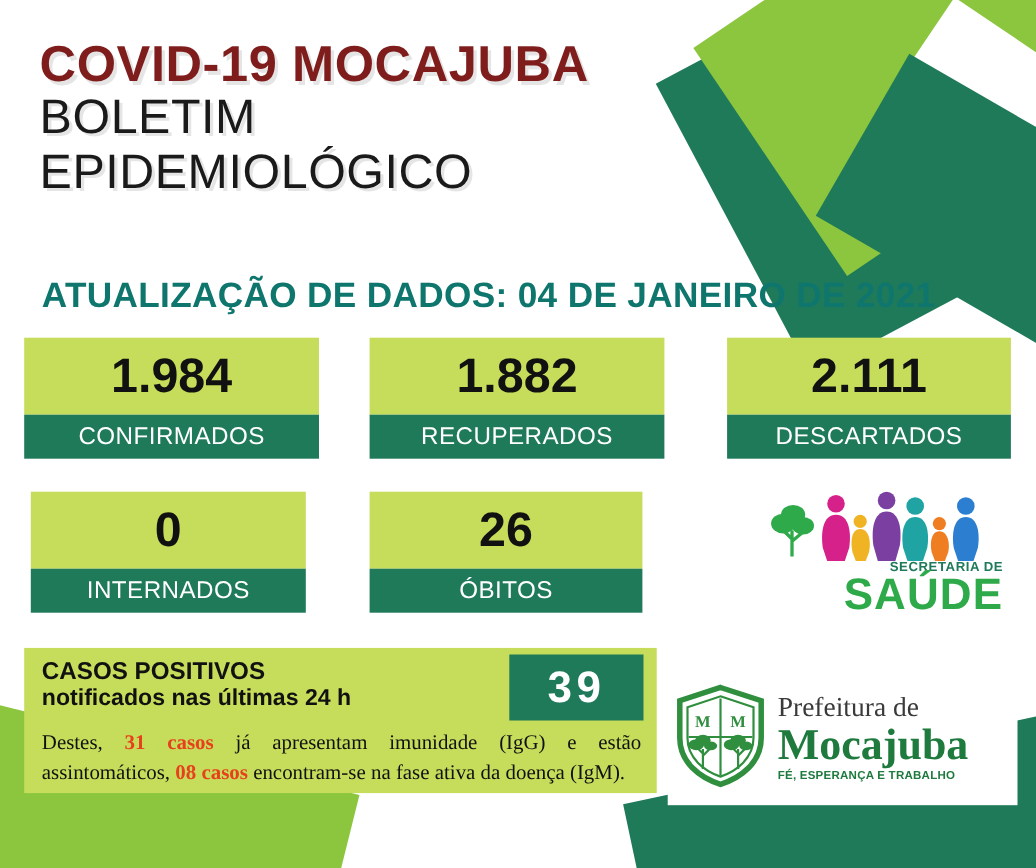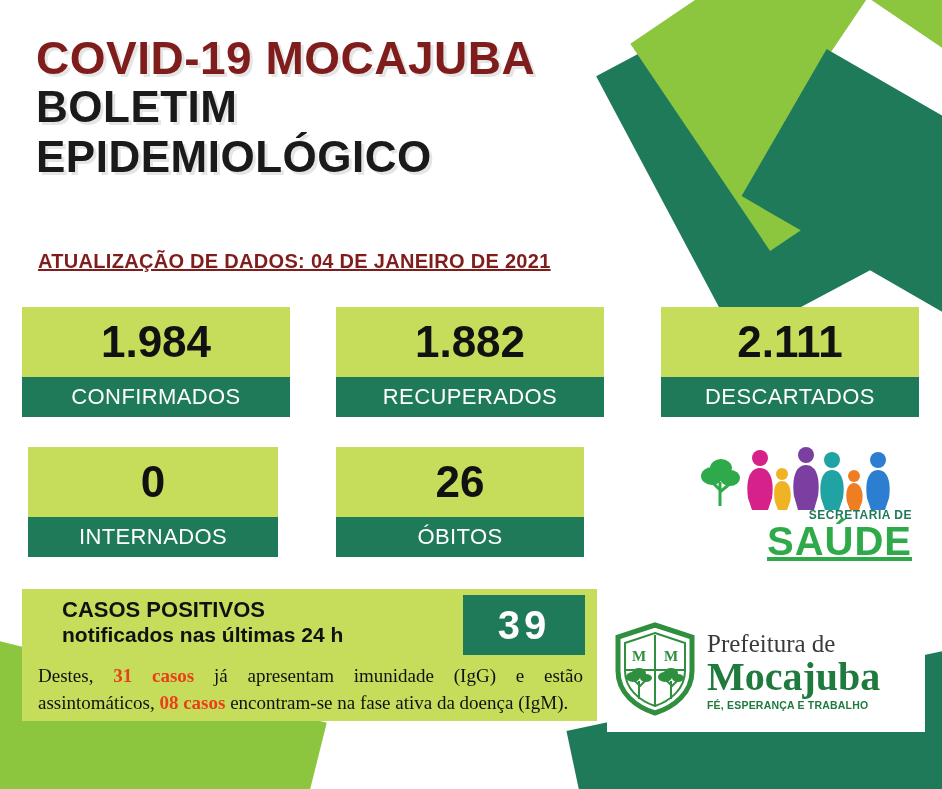--- a/index.html
+++ b/index.html
@@ -84,38 +84,37 @@
     font-size: 46px;
     font-weight: bold;
     color: #7f1d1d;
     letter-spacing: 0.5px;
     line-height: 1.05;
     text-shadow: 3px 3px 0 rgba(0,0,0,0.10);
     white-space: nowrap;
   }
   .title-line2, .title-line3 {
     font-size: 44px;
-    font-weight: bold;
+    font-weight: normal;
     color: #1a1a1a;
     letter-spacing: 0.5px;
     line-height: 1.12;
     text-shadow: 3px 3px 0 rgba(0,0,0,0.10);
     white-space: nowrap;
   }
   .subtitle {
     position: absolute;
     left: 38px;
     top: 250px;
-    font-size: 20px;
-    font-weight: bold;
-    color: #7f1d1d;
+    font-size: 32px;
+    font-weight: bold;
+    color: #0f766e;
     letter-spacing: 0.3px;
     z-index: 5;
     white-space: nowrap;
-    text-decoration: underline;
   }
 
   
   .card {
     position: absolute;
     z-index: 5;
   }
   .card .value {
     background: #c5dd5a;
     color: #111111;
@@ -149,21 +148,20 @@
     top: 589px;
     width: 575px;
     background: #c5dd5a;
     z-index: 5;
     padding: 0;
   }
   .positives-top {
     display: flex;
     align-items: stretch;
     height: 72px;
-    margin-left: 24px;
   }
   .positives-head {
     flex: 1;
     padding: 8px 0 0 16px;
   }
   .positives-head .l1 {
     font-size: 22px;
     font-weight: bold;
     color: #111111;
     line-height: 1.15;
@@ -215,21 +213,20 @@
     color: #1f7a5a;
     letter-spacing: 0.5px;
     margin-top: -4px;
   }
   .logo-saude .saude-text {
     font-size: 40px;
     font-weight: bold;
     color: #2faa4a;
     line-height: 0.95;
     letter-spacing: 1px;
-    text-decoration: underline;
   }
 
   .logo-pref {
     position: absolute;
     left: 607px;
     top: 610px;
     width: 318px;
     height: 122px;
     background: #ffffff;
     z-index: 6;

